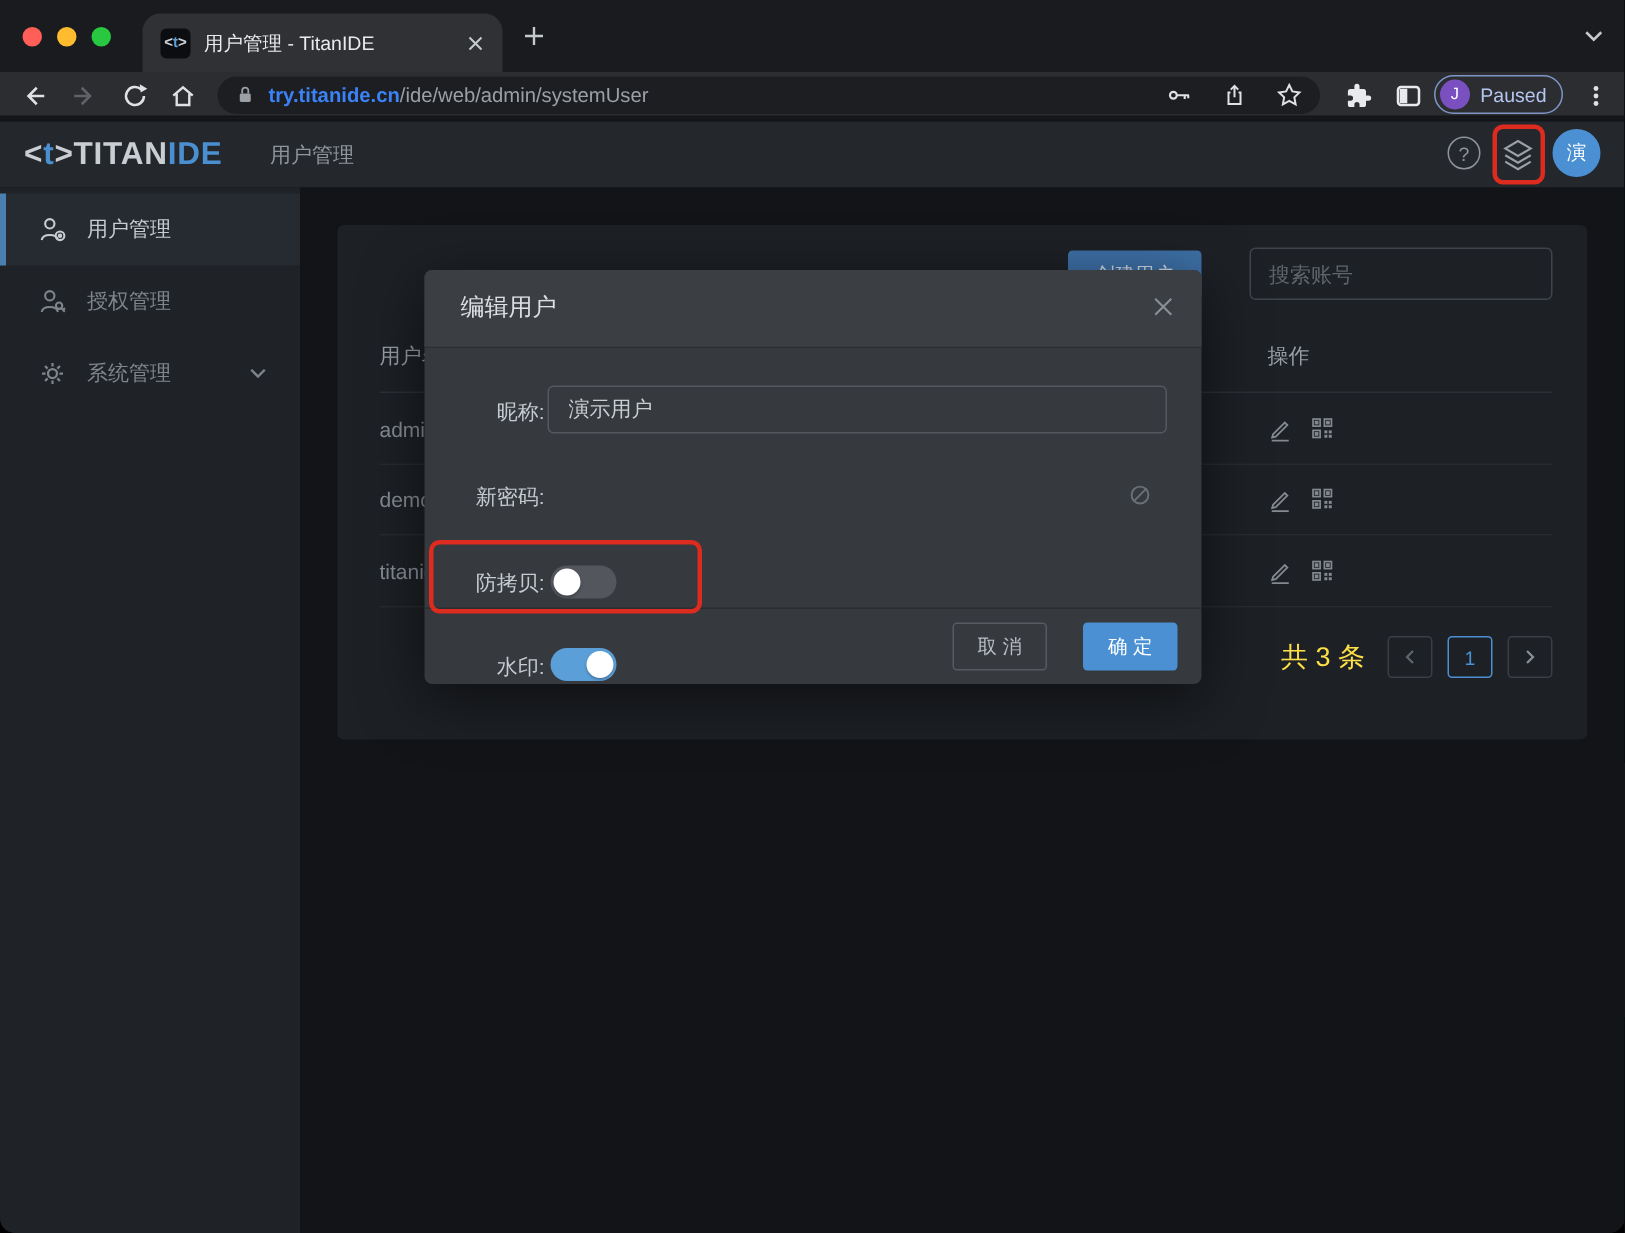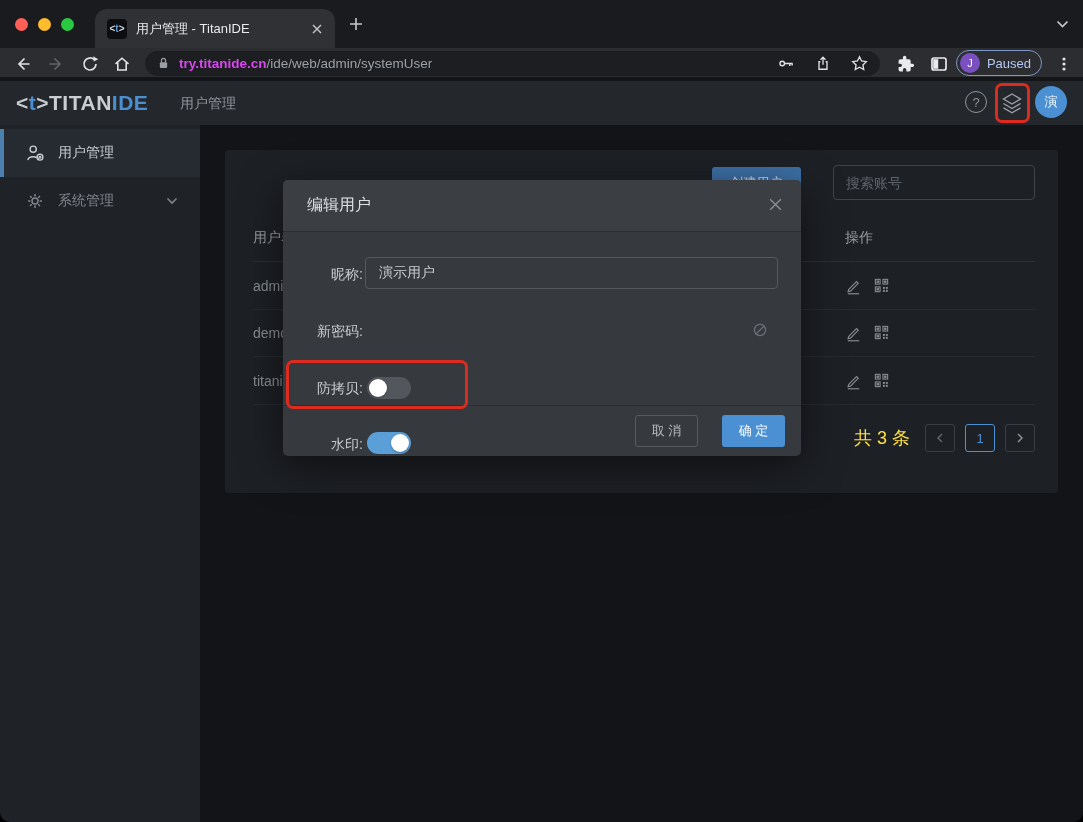--- a/index.html
+++ b/index.html
@@ -17,21 +17,21 @@
   #tab{position:absolute;left:95px;top:9px;width:240px;height:39px;background:#2f3135;border-radius:12px 12px 0 0;display:flex;align-items:center;padding:0 12px;gap:9px;}
   #tab .favicon{width:20px;height:20px;background:#0c0d10;border-radius:4px;display:flex;align-items:center;justify-content:center;font-size:10px;font-weight:bold;color:#cfd4d9;flex:0 0 auto;}
   #tab .favicon .blue{color:#5b9fd8;}
   #tab .title{flex:1;font-size:13px;color:#e8eaed;white-space:nowrap;overflow:hidden;}
   .iconbtn{display:flex;align-items:center;justify-content:center;color:#c6c9cc;}
 
   
   #toolbar{position:absolute;left:0;top:48px;width:1083px;height:31px;background:#2c2d31;border-bottom:2px solid #141518;}
   #toolbar .navic{position:absolute;top:5px;width:22px;height:22px;}
   #urlbar{position:absolute;left:145px;top:3px;width:735px;height:25px;background:#1d1e22;border-radius:13px;display:flex;align-items:center;padding:0 12px;}
-  #urlbar .host{font-size:13.5px;color:#d946ef;font-weight:bold;margin-left:9px;}
+  #urlbar .host{font-size:13.5px;color:#3b82f6;font-weight:bold;margin-left:9px;}
   #urlbar .path{font-size:13.5px;color:#9aa0a6;}
   #profile-chip{position:absolute;left:956px;top:2px;width:86px;height:26px;border:1px solid #7e96c8;border-radius:13px;display:flex;align-items:center;padding:0 10px 0 3px;gap:7px;}
   #profile-chip .pj{width:20px;height:20px;border-radius:50%;background:#7a4fc0;color:#fff;font-size:11px;display:flex;align-items:center;justify-content:center;}
   #profile-chip .pstat{font-size:13px;color:#b5c6f0;}
 
   
   #appheader{position:absolute;left:0;top:81px;width:1083px;height:44px;background:#24272c;}
   #logo{position:absolute;left:16px;top:10px;font-size:21px;font-weight:bold;color:#c9ced3;letter-spacing:.5px;display:flex;align-items:center;}
   #logo .blue{color:#4a8fd0;}
   #breadcrumb{position:absolute;left:180px;top:14px;font-size:14px;color:#8f959c;}
@@ -227,20 +227,31 @@
             <circle cx="7.2" cy="5.2" r="3.1"></circle>
             <path d="M1.8 16 C2.6 11.6 11.8 11.6 12.6 16"></path>
             <circle cx="14" cy="13.2" r="2.9"></circle>
             <circle cx="14" cy="13.2" r="0.8" fill="currentColor"></circle>
           </svg>
       </span>
       <span>用户管理</span>
     </div>
     <div class="side-item">
       <span>
+        <svg width="18" height="18" viewBox="0 0 18 18" stroke="currentColor" fill="none" stroke-width="1.4">
+            <circle cx="7.2" cy="5.2" r="3.1"></circle>
+            <path d="M1.8 16 C2.6 11.6 11.8 11.6 12.6 16"></path>
+            <circle cx="13.4" cy="11.8" r="2.1"></circle>
+            <path d="M14.8 13.4 L17.2 15.8 M16 14.6 L17.3 13.3"></path>
+          </svg>
+      </span>
+      <span>授权管理</span>
+    </div>
+    <div class="side-item">
+      <span>
         <svg width="18" height="18" viewBox="0 0 18 18" stroke="currentColor" fill="none" stroke-width="1.5">
             <circle cx="9" cy="9" r="3"></circle>
             <path d="M9 2 V4.4 M9 13.6 V16 M2 9 H4.4 M13.6 9 H16 M4.05 4.05 L5.75 5.75 M12.25 12.25 L13.95 13.95 M4.05 13.95 L5.75 12.25 M12.25 5.75 L13.95 4.05"></path>
           </svg>
       </span>
       <span>系统管理</span>
       <span class="chev">
         <svg width="12" height="8" viewBox="0 0 12 8">
             <polyline points="1.5,1.5 6,6 10.5,1.5" fill="none" stroke="currentColor" stroke-width="1.6"></polyline>
           </svg>

